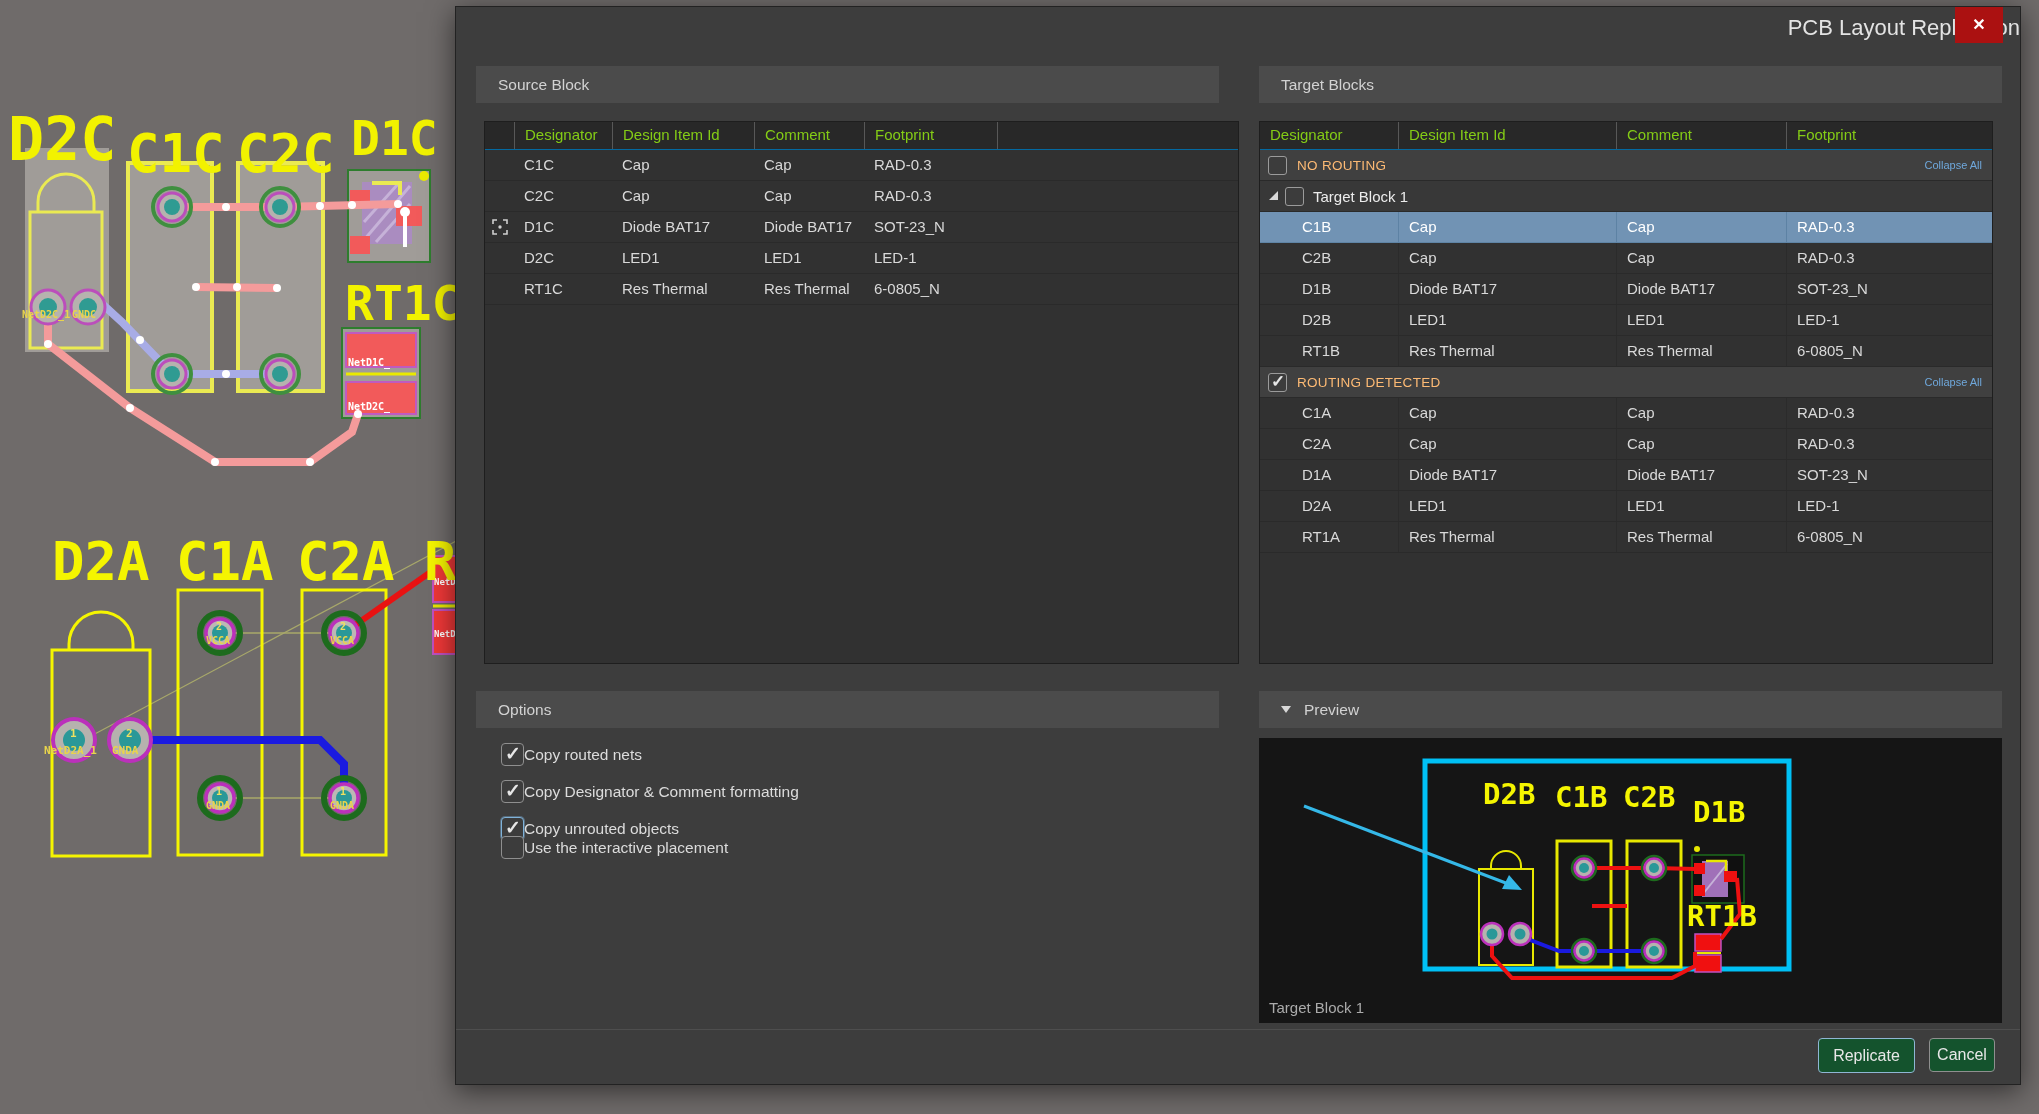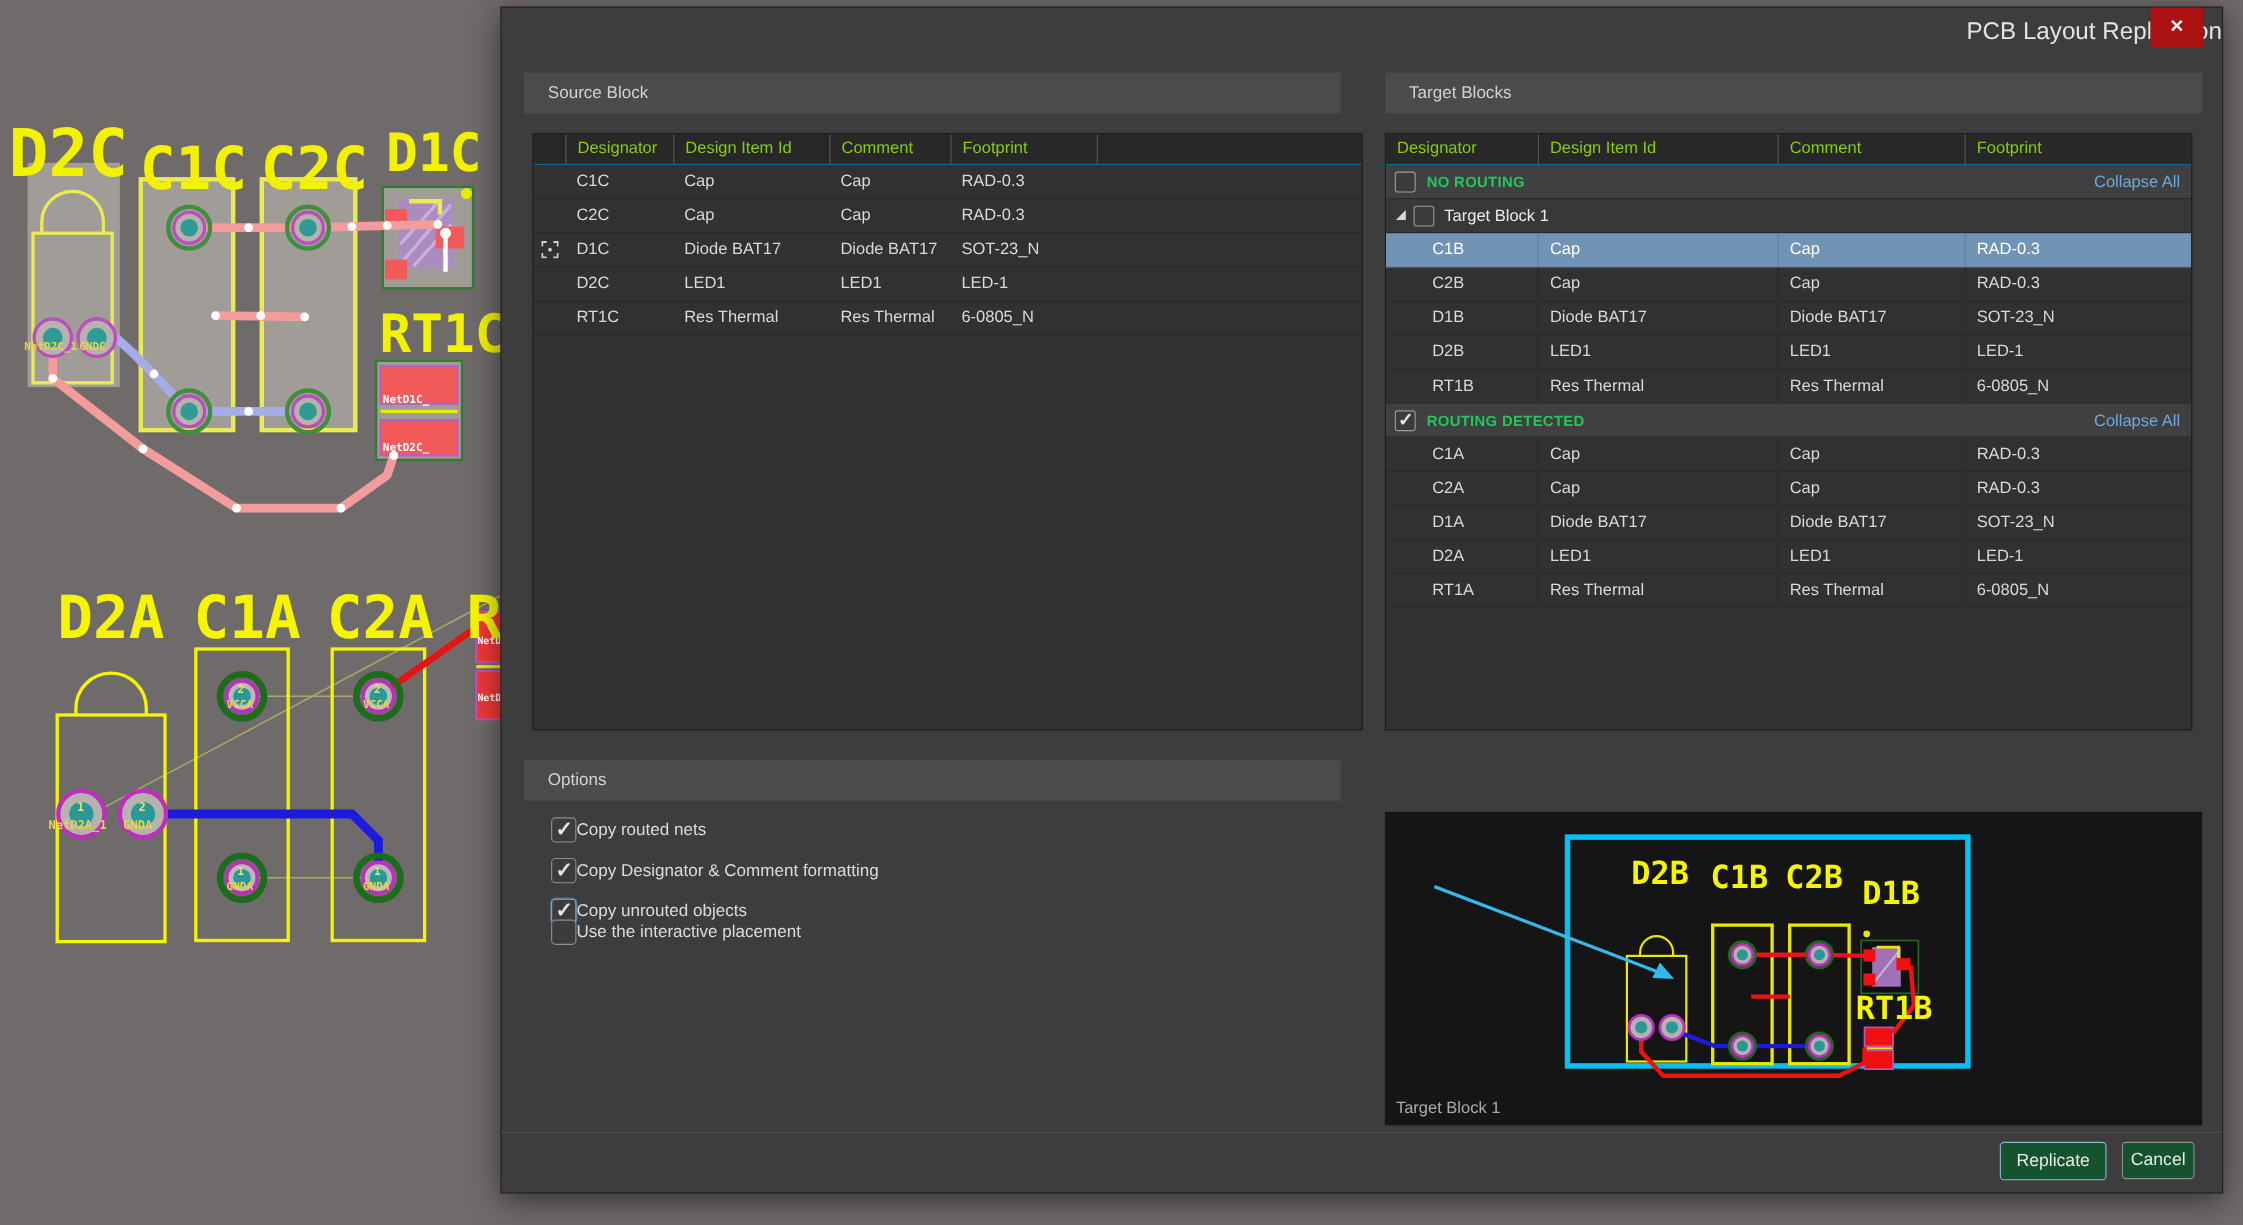--- a/index.html
+++ b/index.html
@@ -21,22 +21,22 @@
   .grid-src{grid-template-columns:29px 98px 142px 110px 133px 1fr}
   .grid-tgt{grid-template-columns:138px 218px 170px 1fr}
   .trow{display:grid;height:30px;font-size:15px;color:#d9d9d9;border-bottom:1px solid #2a2a2a}
   .trow .c{line-height:30px;padding-left:10px;overflow:hidden;white-space:nowrap}
   .grid-tgt.trow .c{border-left:1px solid #2b2b2b}
   .grid-tgt.trow .c:first-child{border-left:none;padding-left:42px}
   .trow.sel{background:#7193b4;color:#fff;border-bottom-color:#5f84a5}
   .grid-tgt.trow.sel .c{border-left-color:#5d82a4}
   .iconcell{display:flex;align-items:center;justify-content:center}
   .grow{display:flex;align-items:center;height:30px;background:#404040;border-bottom:1px solid #2a2a2a}
-  .grow .glabel{font-weight:bold;color:#22c55e;font-size:13.5px;margin-left:10px;letter-spacing:.3px}
-  .grow .collapse{margin-left:auto;margin-right:10px;color:#6fa8dc;font-size:15px;cursor:default}
+  .grow .glabel{font-weight:normal;color:#fdba74;font-size:13.5px;margin-left:10px;letter-spacing:.3px}
+  .grow .collapse{margin-left:auto;margin-right:10px;color:#6fa8dc;font-size:11px;cursor:default}
   .brow{display:flex;align-items:center;height:30px;background:#383838;border-bottom:1px solid #2a2a2a;color:#ececec;font-size:15px}
   .cbx{width:19px;height:19px;background:#3c3c3c;border:1px solid #9b9b9b;border-radius:3px;position:relative;box-sizing:border-box;flex:none}
   .cbx.checked::after{content:"✓";position:absolute;left:2px;top:-3px;color:#e6e6e6;font-size:17px;font-weight:bold}
   .grow .cbx{margin-left:8px}
   .brow .expando{margin-left:9px;flex:none;display:flex}
   .brow .cbx{margin-left:6px}
   .brow .blabel{margin-left:9px}
   
   .opt{position:absolute;display:flex;align-items:center;color:#dcdcdc;font-size:15.5px}
   .opt .cbx{width:23px;height:23px;border-radius:4px;border-color:#8f8f8f}
@@ -234,20 +234,24 @@
 
   <div class="sechdr" style="left:20px;top:59px">
       <span class="txt">Source Block</span>
     </div>
   <div class="sechdr" style="left:803px;top:59px">
       <span class="txt">Target Blocks</span>
     </div>
   <div class="sechdr" style="left:20px;top:684px">
       <span class="txt">Options</span>
     </div>
+  <div class="sechdr" style="left:803px;top:684px">
+    <span class="tri-down"></span>
+    <span class="txt">Preview</span>
+  </div>
 
   <div class="tbl" style="left:28px;top:114px;width:755px;height:543px">
     <div class="thead grid-src">
       <span></span>
       <span>Designator</span>
       <span>Design Item Id</span>
       <span>Comment</span>
       <span>Footprint</span>
       <span></span>
     </div>

